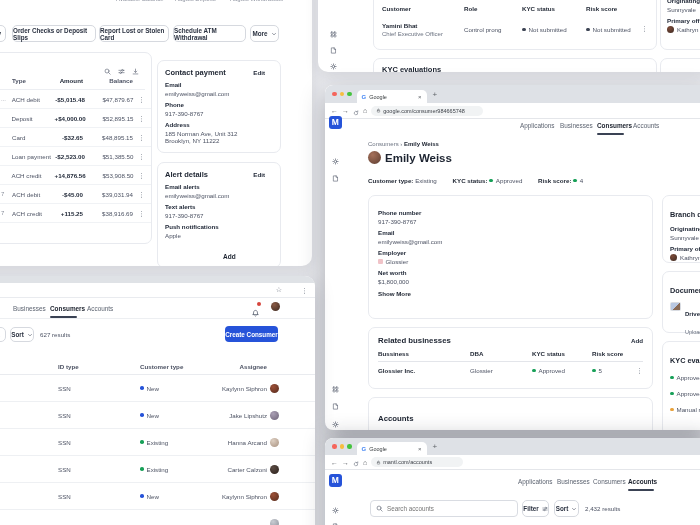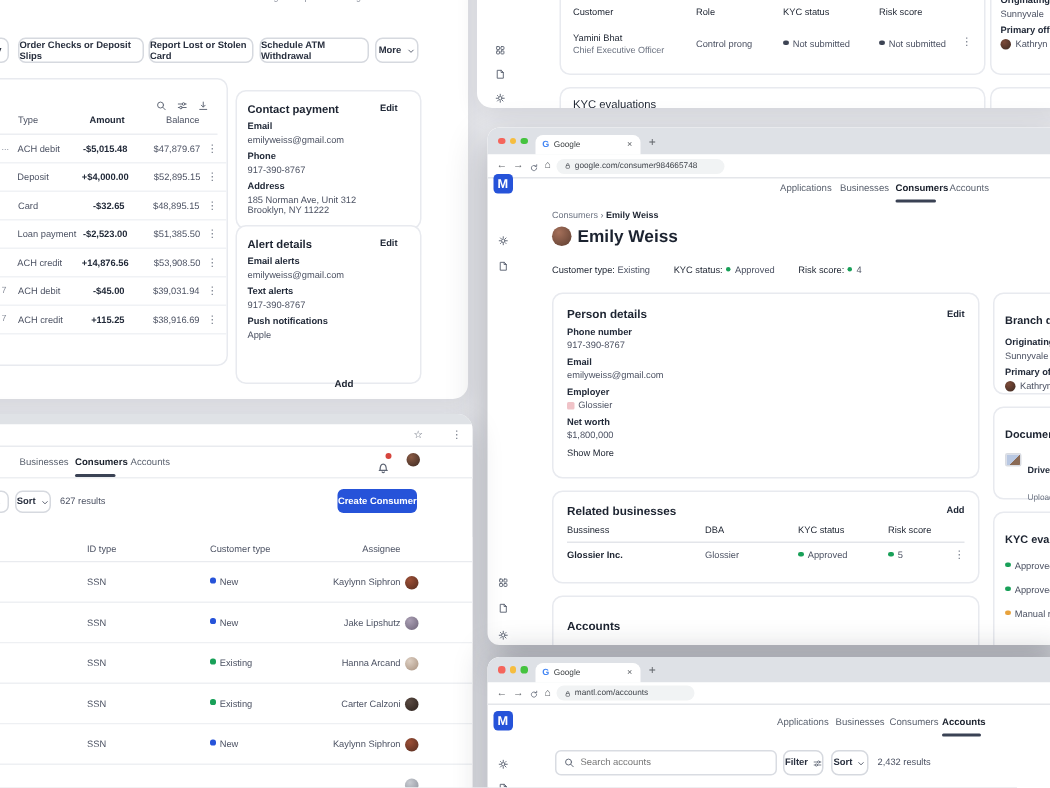--- a/index.html
+++ b/index.html
@@ -3,21 +3,21 @@
 <meta charset="utf-8">
 <style>
 *{margin:0;padding:0;box-sizing:border-box}
 html,body{background:#e7e8ec}
 body{font-family:"Liberation Sans",sans-serif;color:#1d2433}
 #stage{position:relative;width:700px;height:525px;overflow:hidden;background:#e9eaee}
 .win{position:absolute;background:#fff;overflow:hidden}
 .abs{position:absolute}
 .card{position:absolute;background:#fff;border:1px solid #e8eaef;border-radius:7px}
 .t55{font-size:5.5px}.t6{font-size:6px}.t62{font-size:6.2px}.t65{font-size:6.5px}.t75{font-size:7.5px}
-.b{font-weight:400}.sb{font-weight:600}
+.b{font-weight:700}.sb{font-weight:600}
 .dk{color:#1c2330}.gy{color:#6b7280}.vl{color:#4c5263}.lg{color:#8a8f9c}
 .dot{display:inline-block;width:3.5px;height:3.5px;border-radius:50%;margin-right:3px;vertical-align:1px}
 .dot.green{background:#18a058}.dot.blue{background:#2653d9}.dot.dark{background:#3d4454}.dot.orange{background:#e8a23c}
 .btn{border:1px solid #d6d9df;border-radius:5px;background:#fff;display:flex;align-items:center;justify-content:center;font-size:6.3px;font-weight:600;color:#2a3140;gap:3px}
 .bluebtn{background:#2653d9;color:#fff;border-radius:4px;display:flex;align-items:center;justify-content:center;font-size:6.3px;font-weight:700}
 .ctitle{font-size:7.5px;font-weight:700;color:#1c2330}
 .edit{font-size:6.2px;font-weight:600;color:#222a39}
 .field{margin-top:4px}
 .flabel{font-size:6.2px;font-weight:700;color:#222a39;line-height:7.5px}
 .fval{font-size:6.2px;color:#4c5263;line-height:7.5px;margin-top:1px}
@@ -165,21 +165,21 @@
       <div class="field">
           <div class="flabel">Phone</div>
           <div class="fval">917-390-8767</div>
         </div>
       <div class="field">
           <div class="flabel">Address</div>
           <div class="fval"><span>185 Norman Ave, Unit 312</span><br><span>Brooklyn, NY 11222</span></div>
         </div>
     </div>
 
-    <div class="card" style="left:197px;top:184px;width:124px;height:106px;padding:7px">
+    <div class="card" style="left:197px;top:196px;width:124px;height:106px;padding:7px">
       <div style="display:flex;justify-content:space-between;align-items:center">
         <span class="ctitle">Alert details</span>
         <span class="edit" style="margin-right:8px">Edit</span>
       </div>
       <div class="field">
           <div class="flabel">Email alerts</div>
           <div class="fval">emilyweiss@gmail.com</div>
         </div>
       <div class="field">
           <div class="flabel">Text alerts</div>
@@ -307,24 +307,20 @@
     </div>
     <span class="abs avatar" style="left:43px;top:66px;width:13px;height:13px;background:radial-gradient(circle at 35% 30%,#a5705a,#5c3d30)"></span>
     <span class="abs dk" style="left:60px;top:67px;font-size:11.5px;font-weight:600">Emily Weiss</span>
     <div class="abs t62" style="left:43px;top:92px">
       <span class="b dk">Customer type:</span> <span class="vl">Existing</span>
       <span style="margin-left:14px" class="b dk">KYC status:</span> <span class="vl"><span class="dot green"></span><span>Approved</span></span>
       <span style="margin-left:14px" class="b dk">Risk score:</span> <span class="vl"><span class="dot green"></span><span>4</span></span>
     </div>
 
     <div class="card" style="left:43px;top:110px;width:285px;height:124px;padding:9px">
-      <div style="display:flex;justify-content:space-between;align-items:center">
-        <span class="ctitle" style="font-size:7.8px">Person details</span>
-        <span class="edit">Edit</span>
-      </div>
       <div class="field">
           <div class="flabel">Phone number</div>
           <div class="fval">917-390-8767</div>
         </div>
       <div class="field">
           <div class="flabel">Email</div>
           <div class="fval">emilyweiss@gmail.com</div>
         </div>
       <div class="field">
           <div class="flabel">Employer</div>

